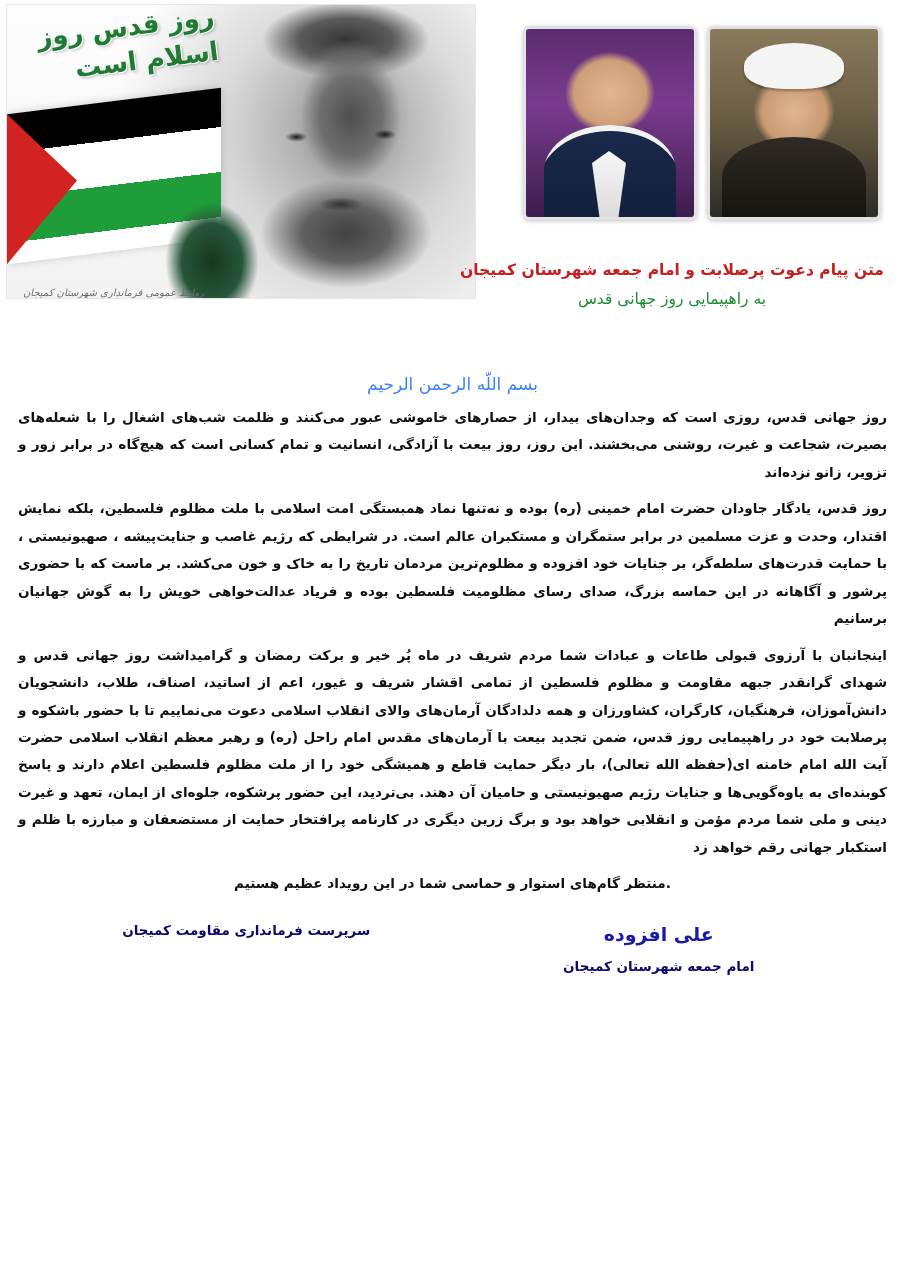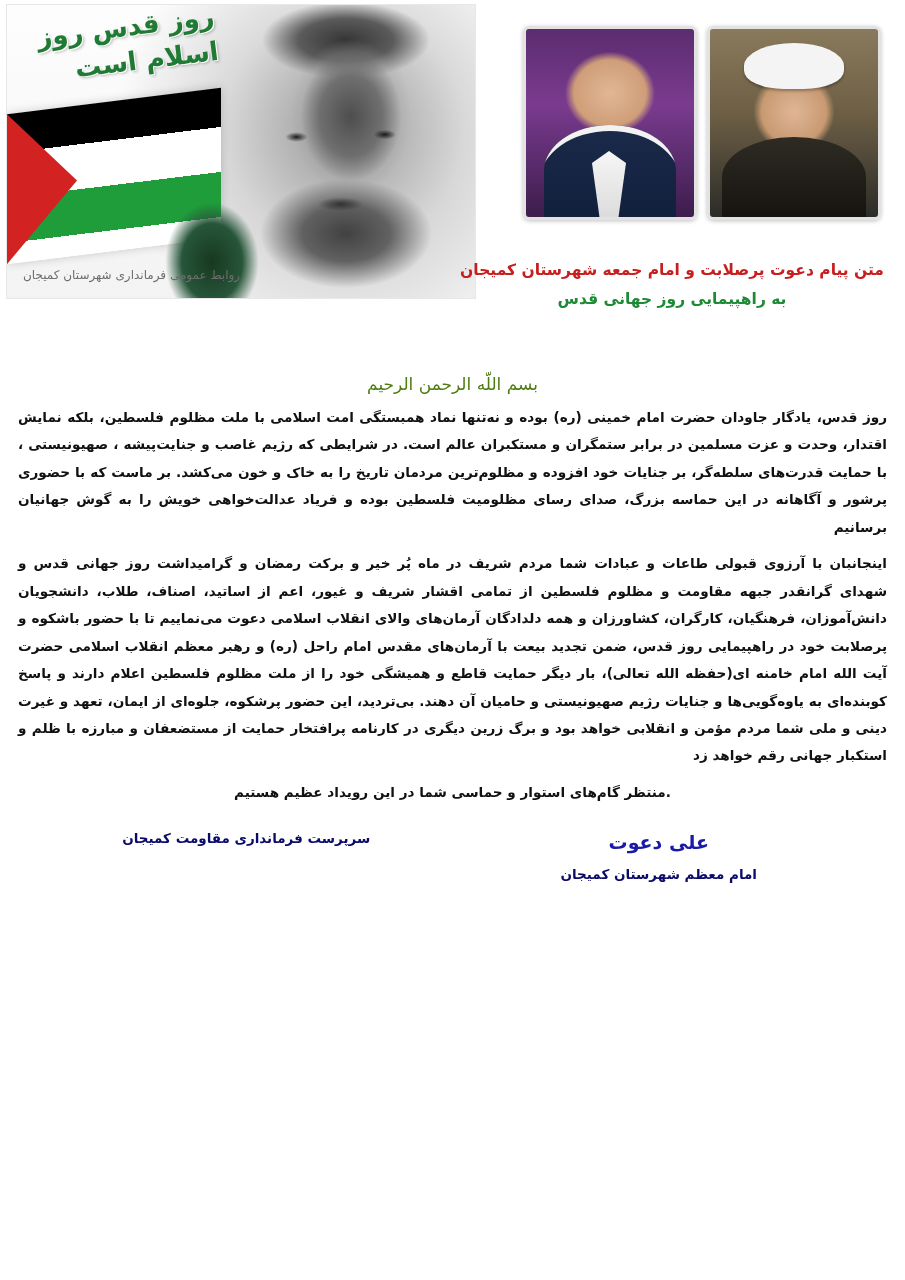--- a/index.html
+++ b/index.html
@@ -111,24 +111,25 @@
     font-weight: bold;
     color: #1f7a33;
     line-height: 1.35;
     text-shadow: 1px 1px 0 #ffffff, 2px 2px 3px rgba(0,0,0,.25);
     transform: rotate(-7deg);
     direction: rtl;
   }
   .poster-credit {
     position: absolute;
     left: 16px;
-    bottom: 16px;
-    font-size: 12px;
+    bottom: 0;
+    font-size: 10px;
     color: #6d6d6d;
     direction: rtl;
+    font-style: italic;
   }
 
   
   .photos {
     position: absolute;
     right: 24px;
     top: 26px;
     display: flex;
     gap: 10px;
     direction: ltr;
@@ -198,29 +199,29 @@
     direction: rtl;
   }
   .headline .line1 {
     font-size: 15.5px;
     font-weight: bold;
     color: #c81e1e;
     line-height: 1.9;
   }
   .headline .line2 {
     font-size: 15.5px;
-    font-weight: bold;
+    font-weight: normal;
     color: #1d8a36;
     line-height: 1.9;
   }
 
   
   .bismillah {
     text-align: center;
-    color: #4d7c0f;
+    color: #3b82f6;
     font-size: 17px;
     direction: rtl;
     margin: 14px 0 10px 0;
     letter-spacing: .4px;
   }
 
   .content {
     padding: 0 18px;
     direction: rtl;
   }
@@ -287,28 +288,29 @@
 
     <div class="headline">
       <div class="line1">متن پیام دعوت پرصلابت و امام جمعه شهرستان کمیجان</div>
       <div class="line2">به راهپیمایی روز جهانی قدس</div>
     </div>
   </div>
 
   <div class="bismillah">بسم اللّه الرحمن الرحیم</div>
 
   <div class="content">
+    <p>روز جهانی قدس، روزی است که وجدان‌های بیدار، از حصارهای خاموشی عبور می‌کنند و ظلمت شب‌های اشغال را با شعله‌های بصیرت، شجاعت و غیرت، روشنی می‌بخشند. این روز، روز بیعت با آزادگی، انسانیت و تمام کسانی است که هیچ‌گاه در برابر زور و تزویر، زانو نزده‌اند</p>
     <p>روز قدس، یادگار جاودان حضرت امام خمینی (ره) بوده و نه‌تنها نماد همبستگی امت اسلامی با ملت مظلوم فلسطین، بلکه نمایش اقتدار، وحدت و عزت مسلمین در برابر ستمگران و مستکبران عالم است. در شرایطی که رژیم غاصب و جنایت‌پیشه ، صهیونیستی ، با حمایت قدرت‌های سلطه‌گر، بر جنایات خود افزوده و مظلوم‌ترین مردمان تاریخ را به خاک و خون می‌کشد. بر ماست که با حضوری پرشور و آگاهانه در این حماسه بزرگ، صدای رسای مظلومیت فلسطین بوده و فریاد عدالت‌خواهی خویش را به گوش جهانیان برسانیم</p>
     <p>اینجانبان با آرزوی قبولی طاعات و عبادات شما مردم شریف در ماه پُر خیر و برکت رمضان و گرامیداشت روز جهانی قدس و شهدای گرانقدر جبهه مقاومت و مظلوم فلسطین از تمامی اقشار شریف و غیور، اعم از اساتید، اصناف، طلاب، دانشجویان دانش‌آموزان، فرهنگیان، کارگران، کشاورزان و همه دلدادگان آرمان‌های والای انقلاب اسلامی دعوت می‌نماییم تا با حضور باشکوه و پرصلابت خود در راهپیمایی روز قدس، ضمن تجدید بیعت با آرمان‌های مقدس امام راحل (ره) و رهبر معظم انقلاب اسلامی حضرت آیت الله امام خامنه ای(حفظه الله تعالی)، بار دیگر حمایت قاطع و همیشگی خود را از ملت مظلوم فلسطین اعلام دارند و پاسخ کوبنده‌ای به یاوه‌گویی‌ها و جنایات رژیم صهیونیستی و حامیان آن دهند. بی‌تردید، این حضور پرشکوه، جلوه‌ای از ایمان، تعهد و غیرت دینی و ملی شما مردم مؤمن و انقلابی خواهد بود و برگ زرین دیگری در کارنامه پرافتخار حمایت از مستضعفان و مبارزه با ظلم و استکبار جهانی رقم خواهد زد</p>
     <p class="centered">.منتظر گام‌های استوار و حماسی شما در این رویداد عظیم هستیم</p>
   </div>
 
   <div class="signatures">
     <div class="sig">
-      <div class="name">علی دعوت</div>
-      <div class="role">امام معظم شهرستان کمیجان</div>
+      <div class="name">علی افزوده</div>
+      <div class="role">امام جمعه شهرستان کمیجان</div>
     </div>
     <div class="sig">
       <div class="role">سرپرست فرمانداری مقاومت کمیجان</div>
     </div>
   </div>
 
 </div>
 
 </body></html>

